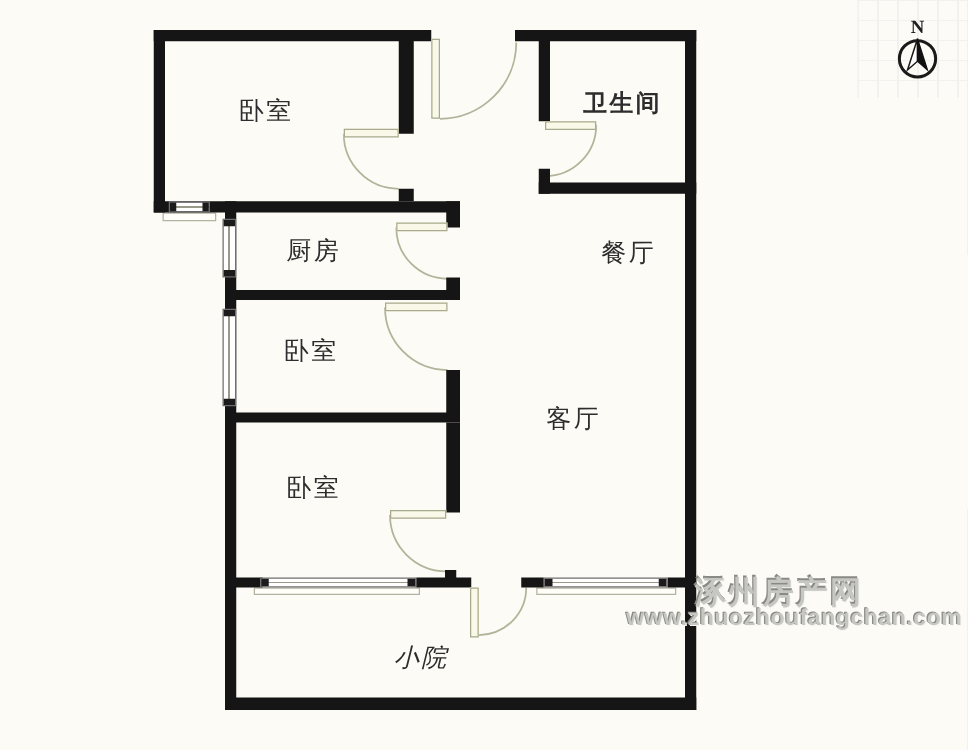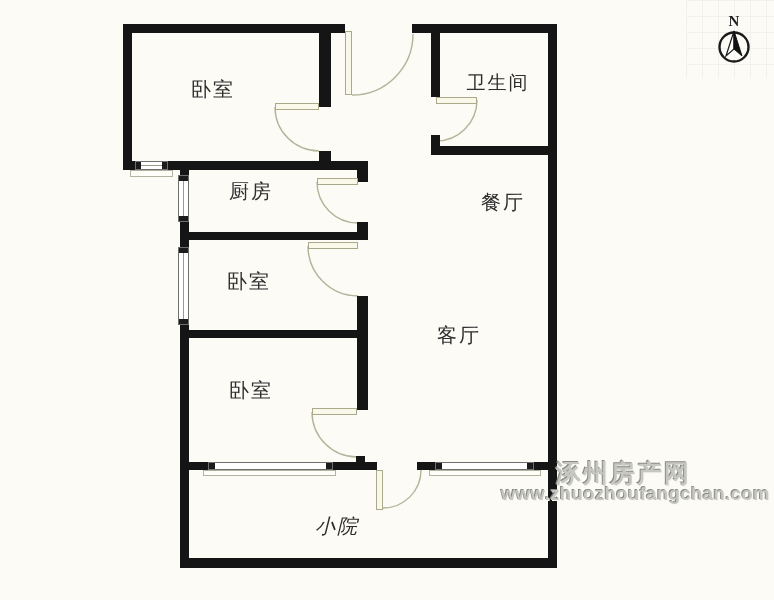--- a/index.html
+++ b/index.html
@@ -96,22 +96,22 @@
 
   <div class="panel" style="left:345px;top:31px;width:7px;height:64px;"></div>
   <div class="panel" style="left:275px;top:103px;width:44px;height:7px;"></div>
   <div class="panel" style="left:317px;top:178px;width:41px;height:7px;"></div>
   <div class="panel" style="left:436px;top:97px;width:41px;height:7px;"></div>
   <div class="panel" style="left:308px;top:242px;width:50px;height:7px;"></div>
   <div class="panel" style="left:312px;top:408px;width:45px;height:7px;"></div>
   <div class="panel" style="left:376px;top:470px;width:7px;height:40px;"></div>
 
   <div class="room-label" style="left:213px;top:89px;">卧室</div>
-  <div class="room-label" style="left:498px;top:83px;font-size:19px;">卫生间</div>
-  <div class="room-label" style="left:251px;top:191px;">厨房</div>
+  <div class="room-label" style="left:498px;top:83px;font-size:19px;font-weight:bold;">卫生间</div>
+  <div class="room-label" style="left:251px;top:201px;">厨房</div>
   <div class="room-label" style="left:486px;top:202px;margin-left:17px;">餐厅</div>
   <div class="room-label" style="left:249px;top:281px;">卧室</div>
   <div class="room-label" style="left:459px;top:335px;">客厅</div>
   <div class="room-label" style="left:251px;top:390px;">卧室</div>
   <div class="room-label" style="left:337px;top:526px;font-style:italic;">小院</div>
 
   <svg id="compass" width="44" height="58">
     <text x="22" y="16" text-anchor="middle" font-family="Liberation Serif, DejaVu Serif, serif" font-size="15" font-weight="bold" fill="#1e1e1e">N</text>
     <circle cx="22" cy="37" r="14.5" fill="none" stroke="#1a1a1a" stroke-width="2.4"></circle>
     <path d="M22,21 L14,46 L22,39 Z" fill="#ffffff" stroke="#1a1a1a" stroke-width="1.2"></path>

